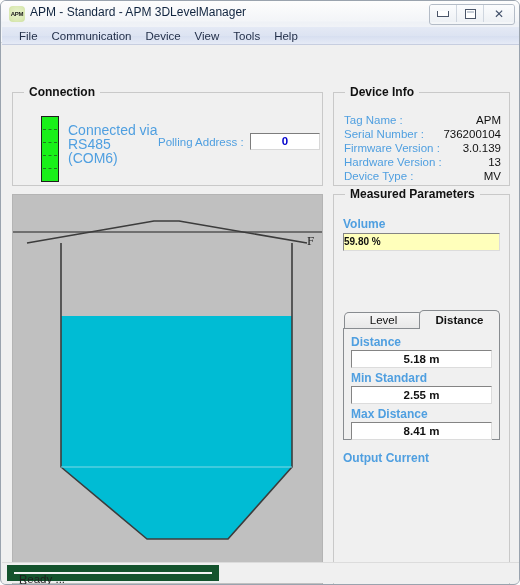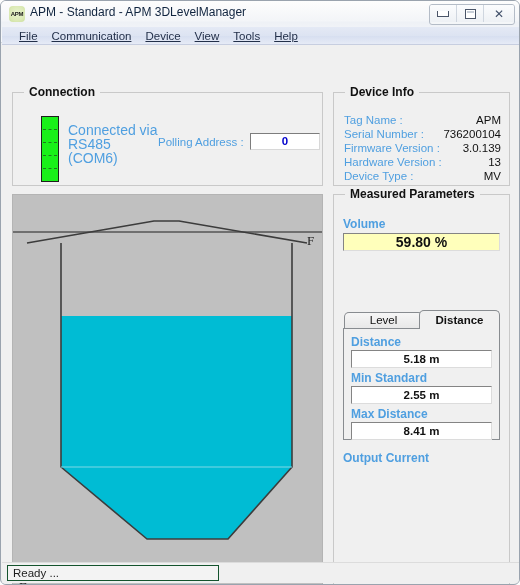--- a/index.html
+++ b/index.html
@@ -72,21 +72,20 @@
     border-bottom: 1px solid #c7cee0;
     box-sizing: border-box;
     display: flex; align-items: center;
     padding-left: 10px;
   }
   .menu-item {
     font-size: 11.5px; color: #23304a;
     padding: 1px 7px;
     white-space: nowrap;
     cursor: default;
-    text-decoration: underline;
   }
 
   
   .client {
     position: absolute; left: 1px; top: 32px;
     width: 416px; height: 518px;
     background: #f0f0f0;
     margin-top: 48px;
   }
 
@@ -166,22 +165,22 @@
     font-size: 12px; font-weight: bold; color: #4f9fe0;
     white-space: nowrap;
   }
   .mp-field {
     position: absolute; left: 9px;
     width: 157px; height: 18px;
     background: #ffffff;
     border: 1px solid #848484;
     border-right-color: #dcdcdc; border-bottom-color: #dcdcdc;
     box-sizing: border-box;
-    font-size: 14px; color: #111; font-weight: bold;
-    text-align: center; line-height: 16px;
+    font-size: 10px; color: #111; font-weight: bold;
+    line-height: 16px;
   }
   .mp-field.yellow { background: #ffffbb; }
 
   .tabbox {
     position: absolute; left: 9px; top: 115px;
     width: 157px; height: 130px;
   }
   .tabstrip { position: absolute; left: 0; top: 0; width: 157px; height: 19px; }
   .tab {
     position: absolute; top: 2px; height: 17px;
@@ -244,21 +243,21 @@
   .statusbar {
     position: absolute; left: 1px; bottom: 1px;
     width: 518px; height: 21px;
     background: #f0f0f0;
     border-top: 1px solid #dcdcdc;
     box-sizing: border-box;
   }
   .status-cell {
     position: absolute; left: 5px; top: 2px;
     width: 212px; height: 16px;
-    border: 1px solid #14532d;
+    border: 7px solid #14532d;
     background: #f3f3f3;
     box-sizing: border-box;
     font-size: 11.5px; color: #1d1d1d;
     line-height: 14px; padding-left: 5px;
   }
 </style>
 </head>
 <body>
 
 <div id="app">

